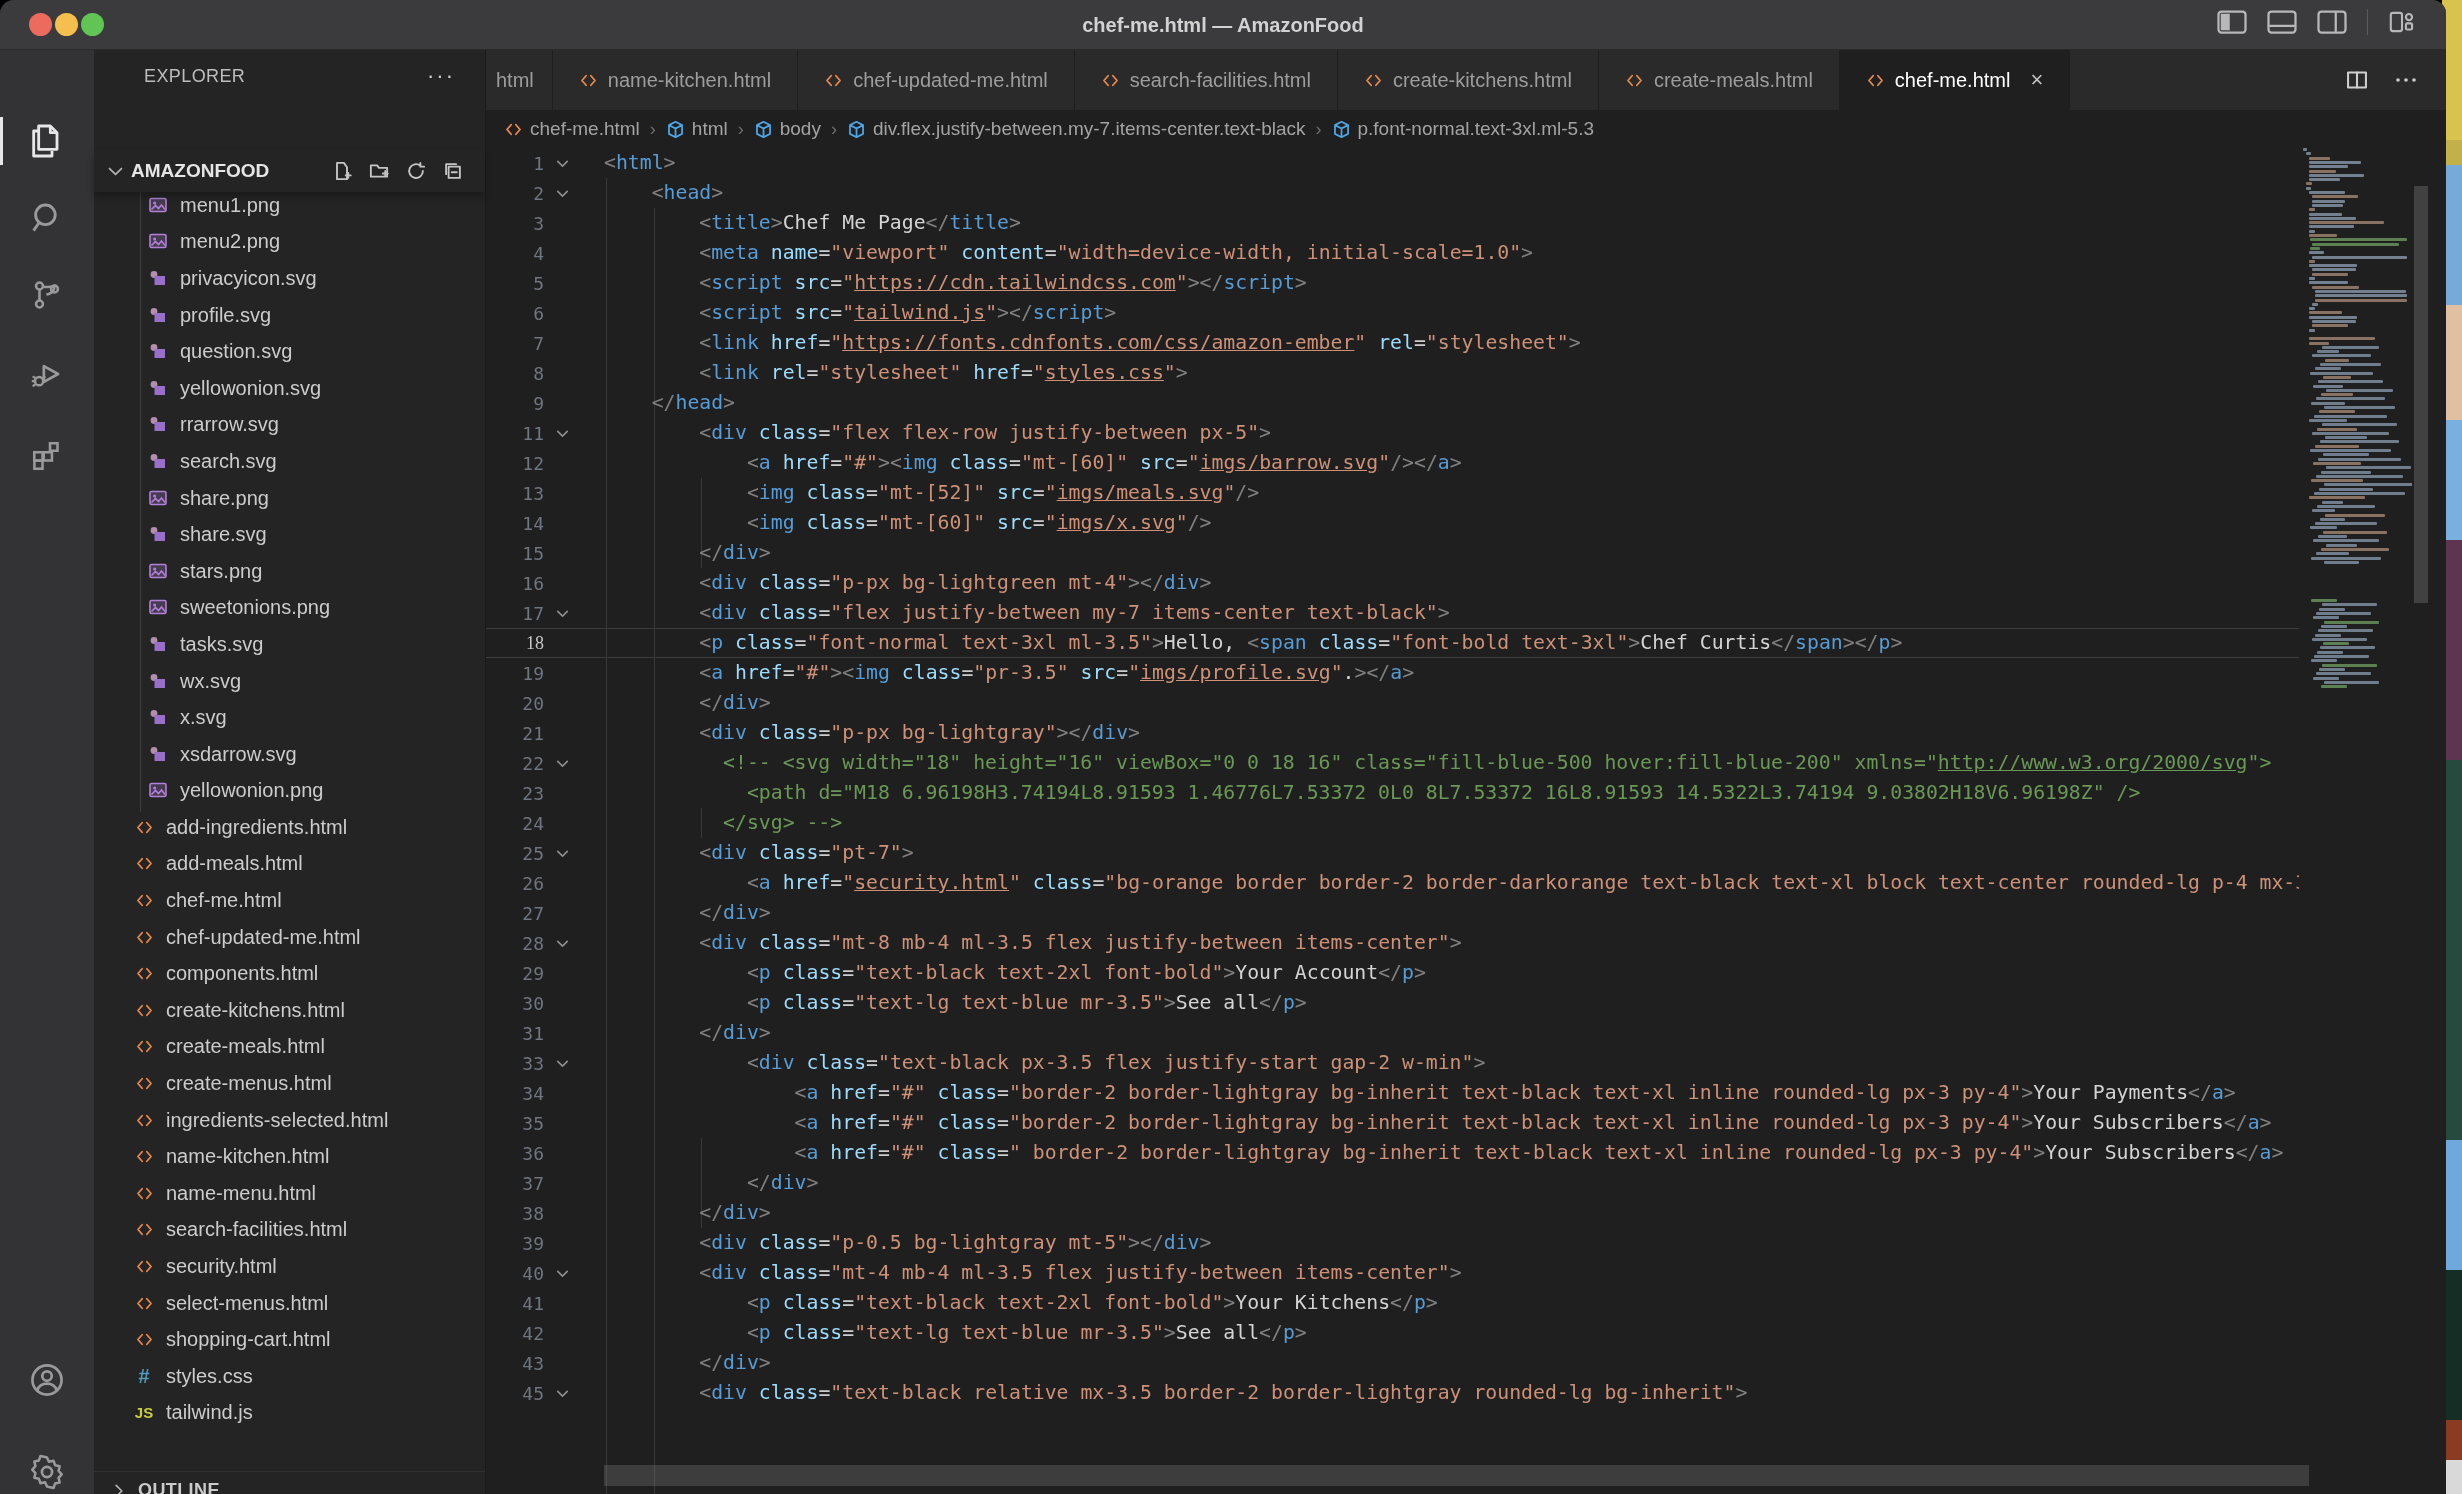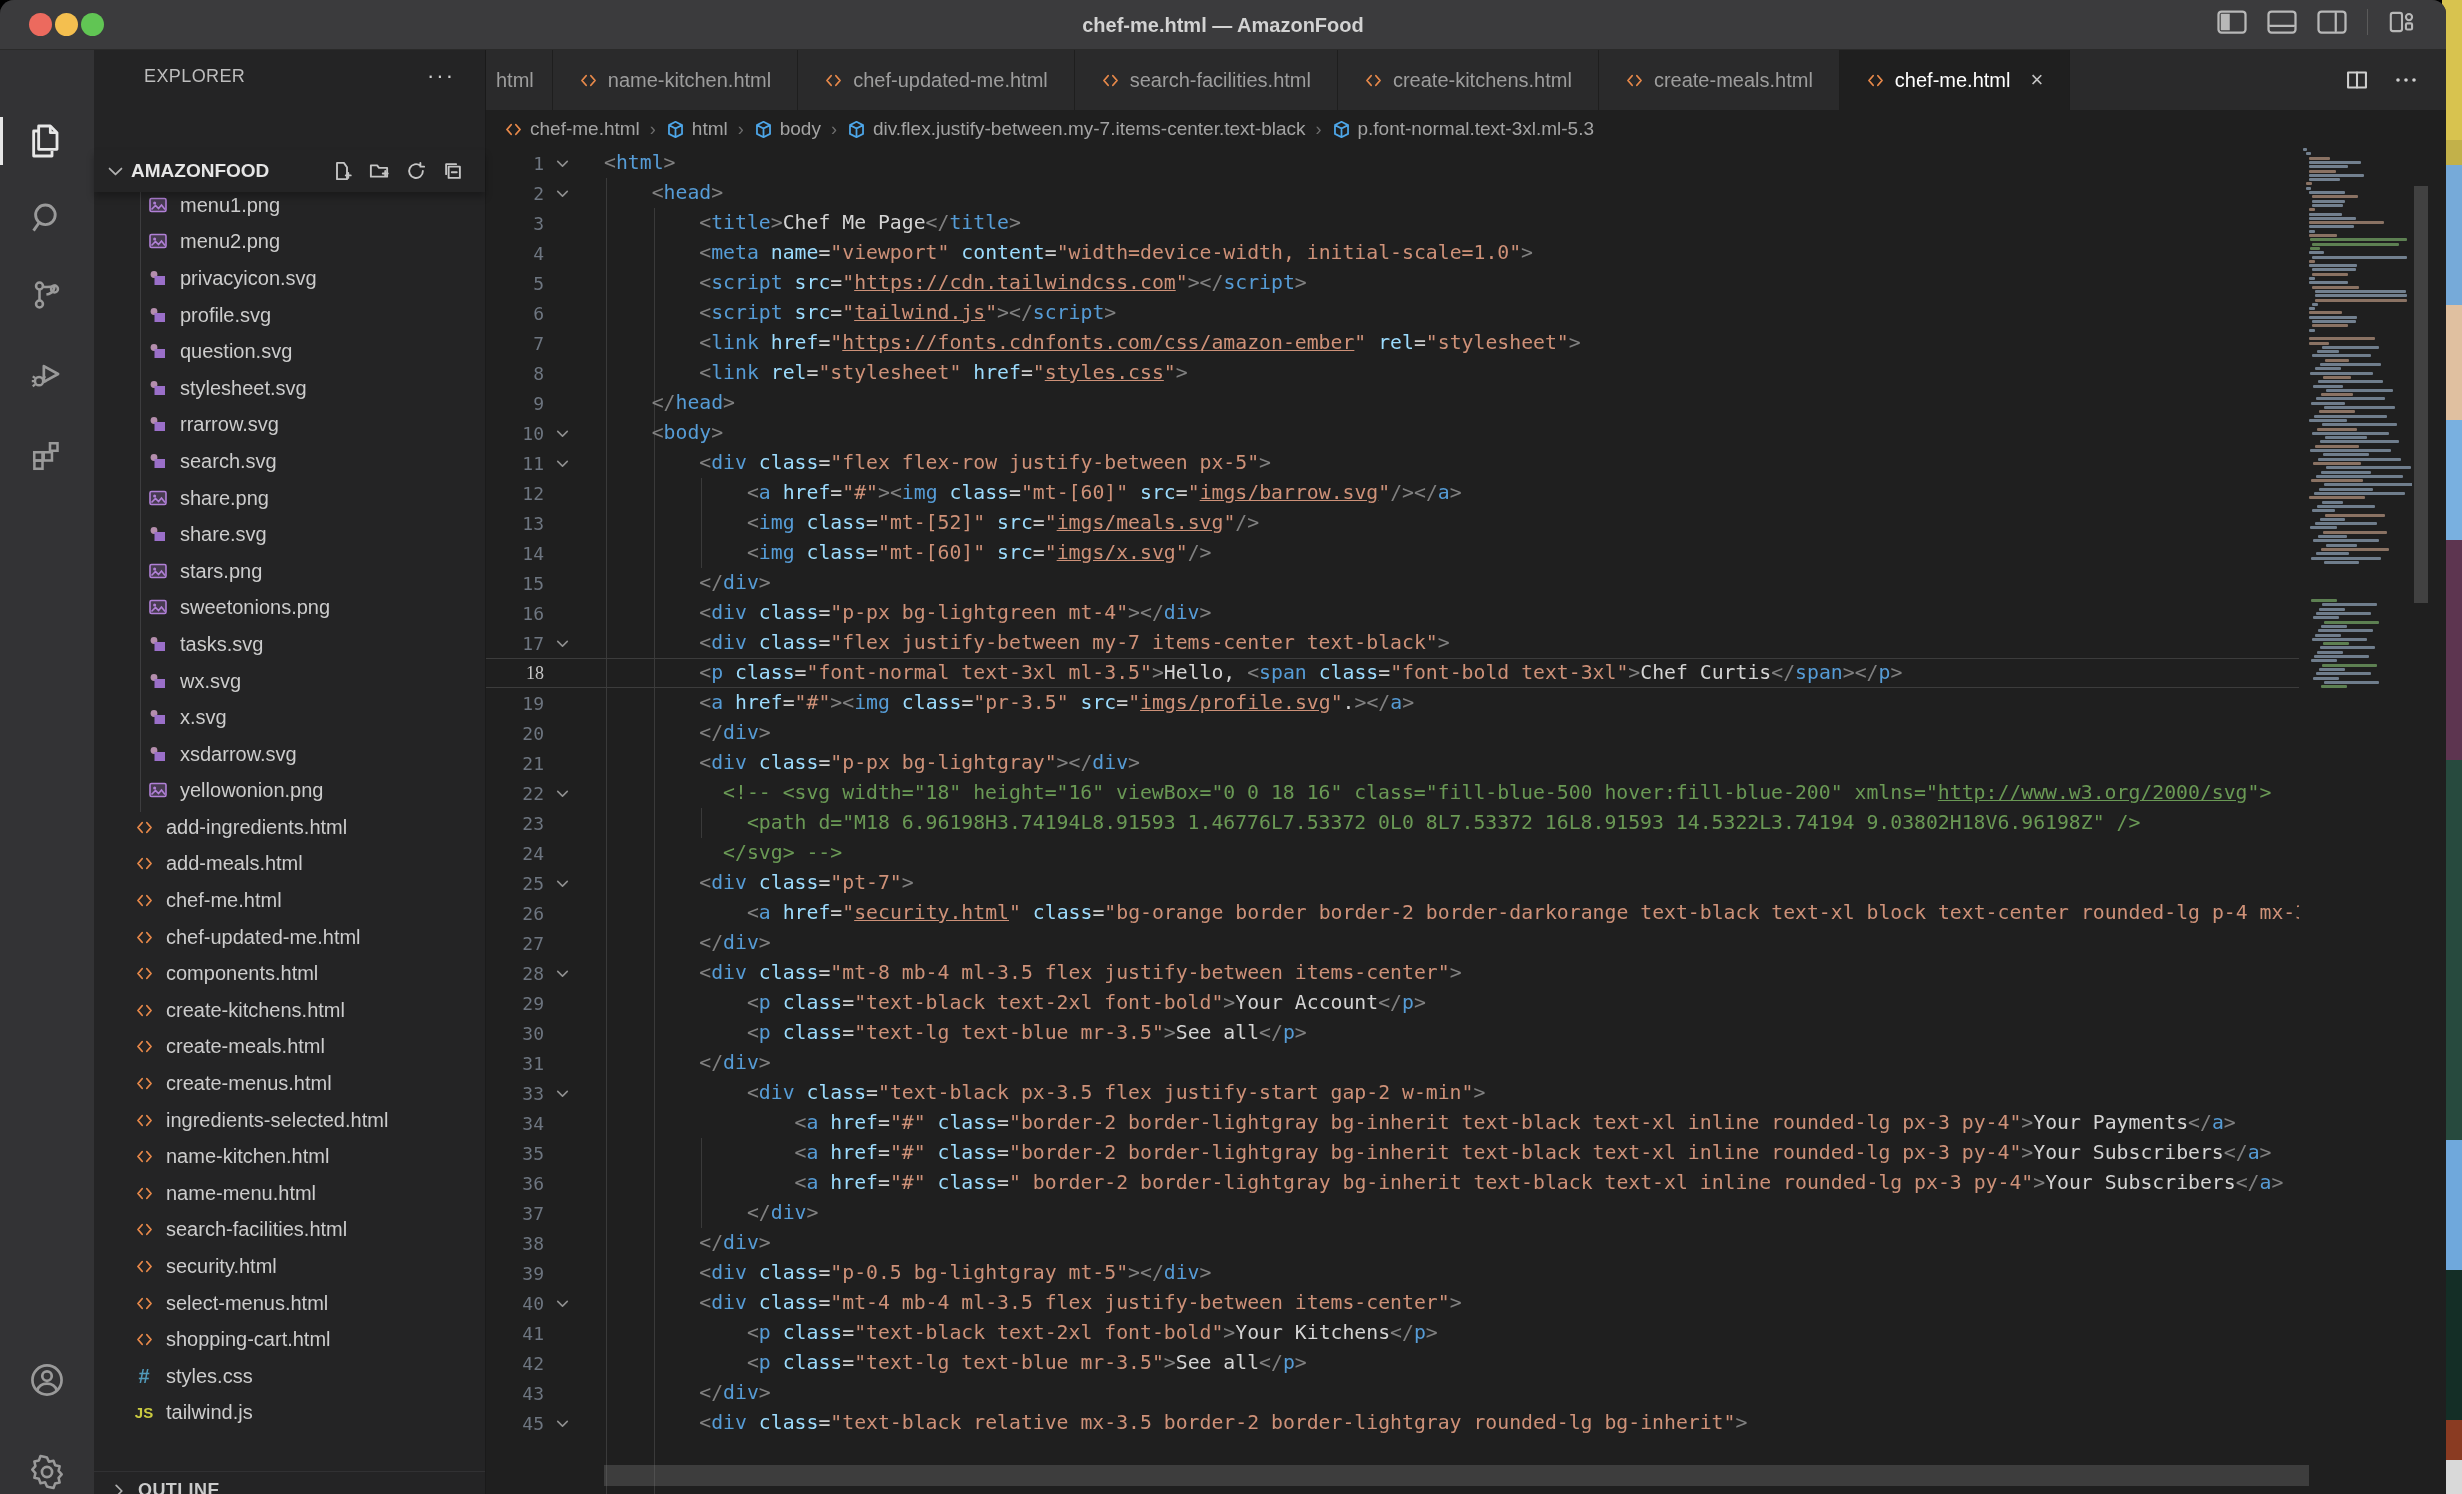--- a/index.html
+++ b/index.html
@@ -284,21 +284,21 @@
             </span>
             <span>question.svg</span>
           </div>
           <div class="frow nested">
             <span class="ficon">
               <svg width="19" height="17" viewBox="0 0 19 17">
                 <circle cx="5" cy="4.5" r="3.4" fill="#b48ead"></circle>
                 <rect x="5.5" y="6" width="10.5" height="9" fill="#9a6fc9"></rect>
               </svg>
             </span>
-            <span>stylesheet.svg</span>
+            <span>yellowonion.svg</span>
           </div>
           <div class="frow nested">
             <span class="ficon">
               <svg width="19" height="17" viewBox="0 0 19 17">
                 <circle cx="5" cy="4.5" r="3.4" fill="#b48ead"></circle>
                 <rect x="5.5" y="6" width="10.5" height="9" fill="#9a6fc9"></rect>
               </svg>
             </span>
             <span>rrarrow.svg</span>
           </div>
@@ -706,29 +706,20 @@
           </div>
           <div class="cl">
             <span class="ln">8</span>
             <span class="fold"></span>
             <span class="ct"><span class="tk-x">        </span><span class="tk-p">&lt;</span><span class="tk-t">link</span><span class="tk-x"> </span><span class="tk-a">rel</span><span class="tk-o">=</span><span class="tk-q">"stylesheet"</span><span class="tk-x"> </span><span class="tk-a">href</span><span class="tk-o">=</span><span class="tk-q">"</span><span class="tk-u">styles.css</span><span class="tk-q">"</span><span class="tk-p">&gt;</span></span>
           </div>
           <div class="cl">
             <span class="ln">9</span>
             <span class="fold"></span>
             <span class="ct"><span class="tk-x">    </span><span class="tk-p">&lt;/</span><span class="tk-t">head</span><span class="tk-p">&gt;</span></span>
-          </div>
-          <div class="cl">
-            <span class="ln">10</span>
-            <span class="fold">
-              <svg width="17" height="17" viewBox="0 0 16 16">
-                <path d="M3.5 6l4.5 4.5L12.5 6" stroke="#8f8f8f" fill="none" stroke-width="1.5" stroke-linecap="round" stroke-linejoin="round"></path>
-              </svg>
-            </span>
-            <span class="ct"><span class="tk-x">    </span><span class="tk-p">&lt;</span><span class="tk-t">body</span><span class="tk-p">&gt;</span></span>
           </div>
           <div class="cl">
             <span class="ln">11</span>
             <span class="fold">
               <svg width="17" height="17" viewBox="0 0 16 16">
                 <path d="M3.5 6l4.5 4.5L12.5 6" stroke="#8f8f8f" fill="none" stroke-width="1.5" stroke-linecap="round" stroke-linejoin="round"></path>
               </svg>
             </span>
             <span class="ct"><span class="tk-x">        </span><span class="tk-p">&lt;</span><span class="tk-t">div</span><span class="tk-x"> </span><span class="tk-a">class</span><span class="tk-o">=</span><span class="tk-q">"flex flex-row justify-between px-5"</span><span class="tk-p">&gt;</span></span>
           </div>

